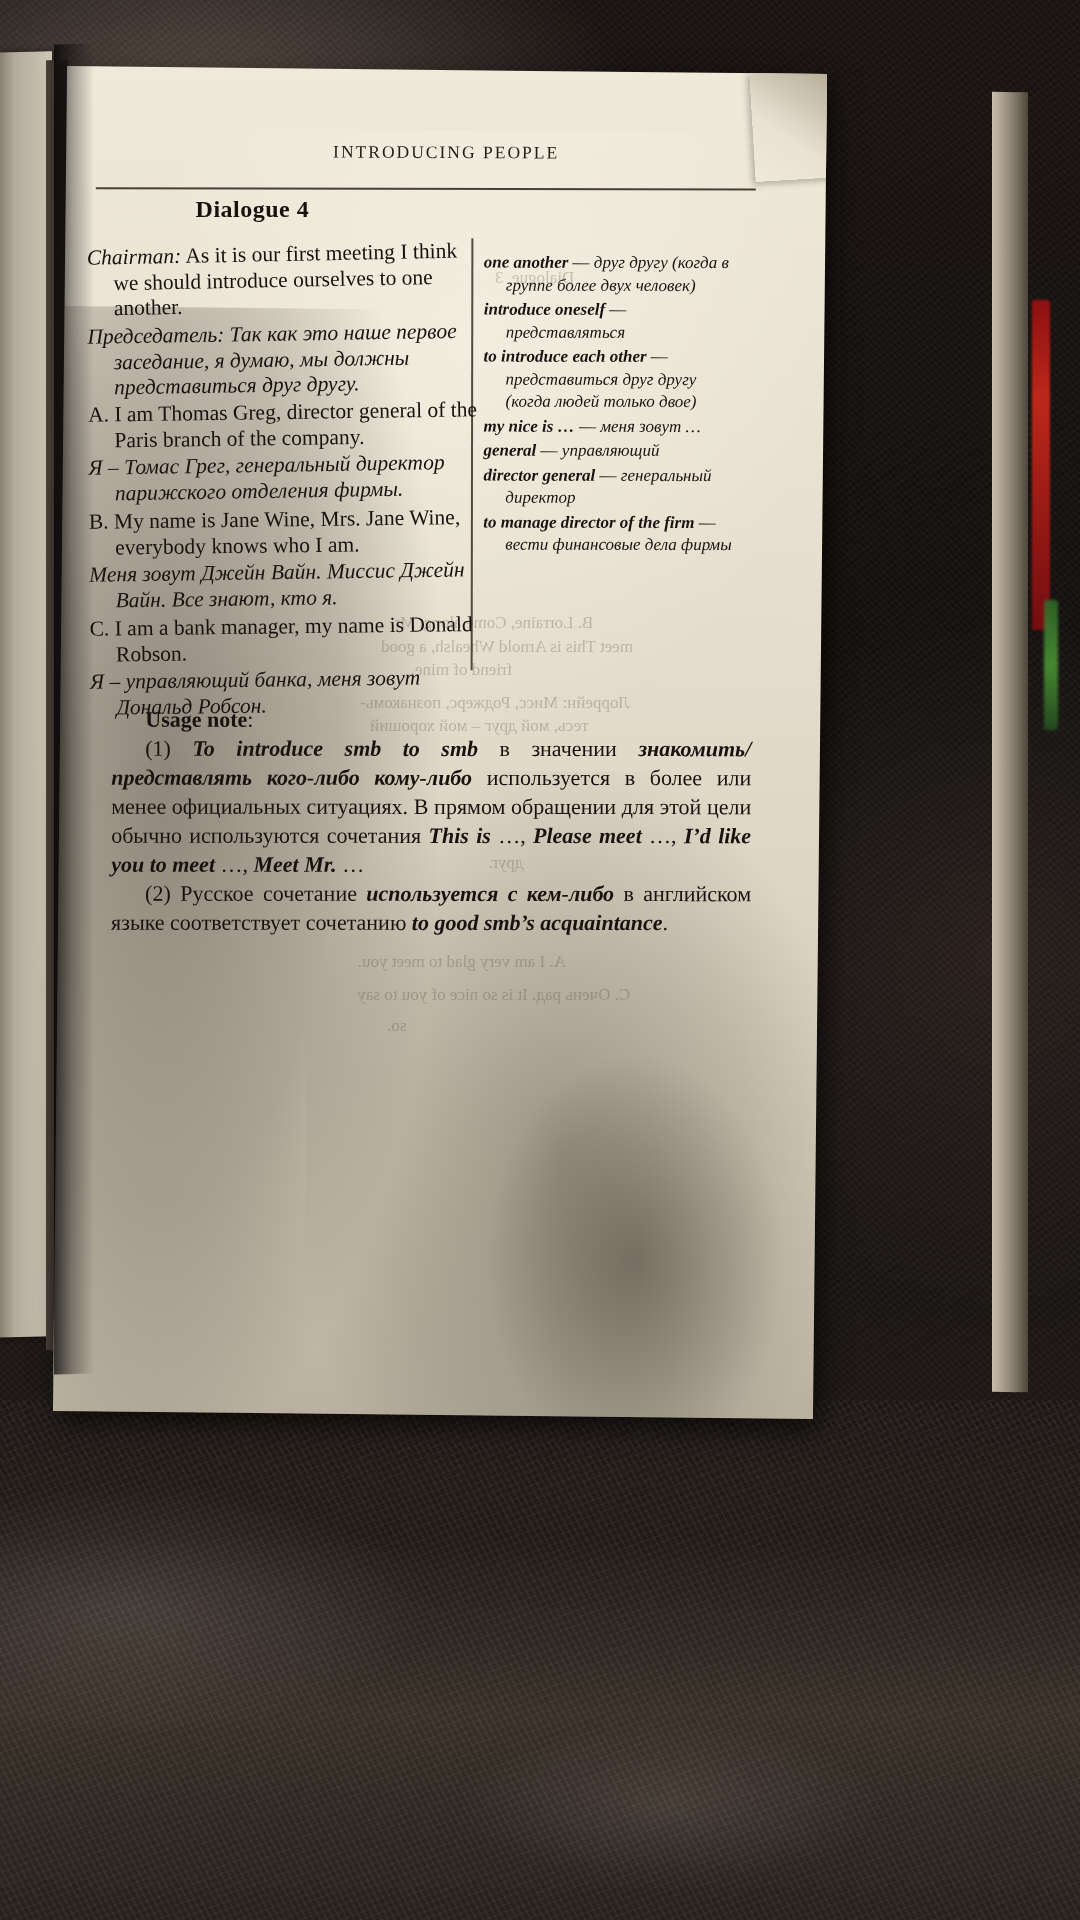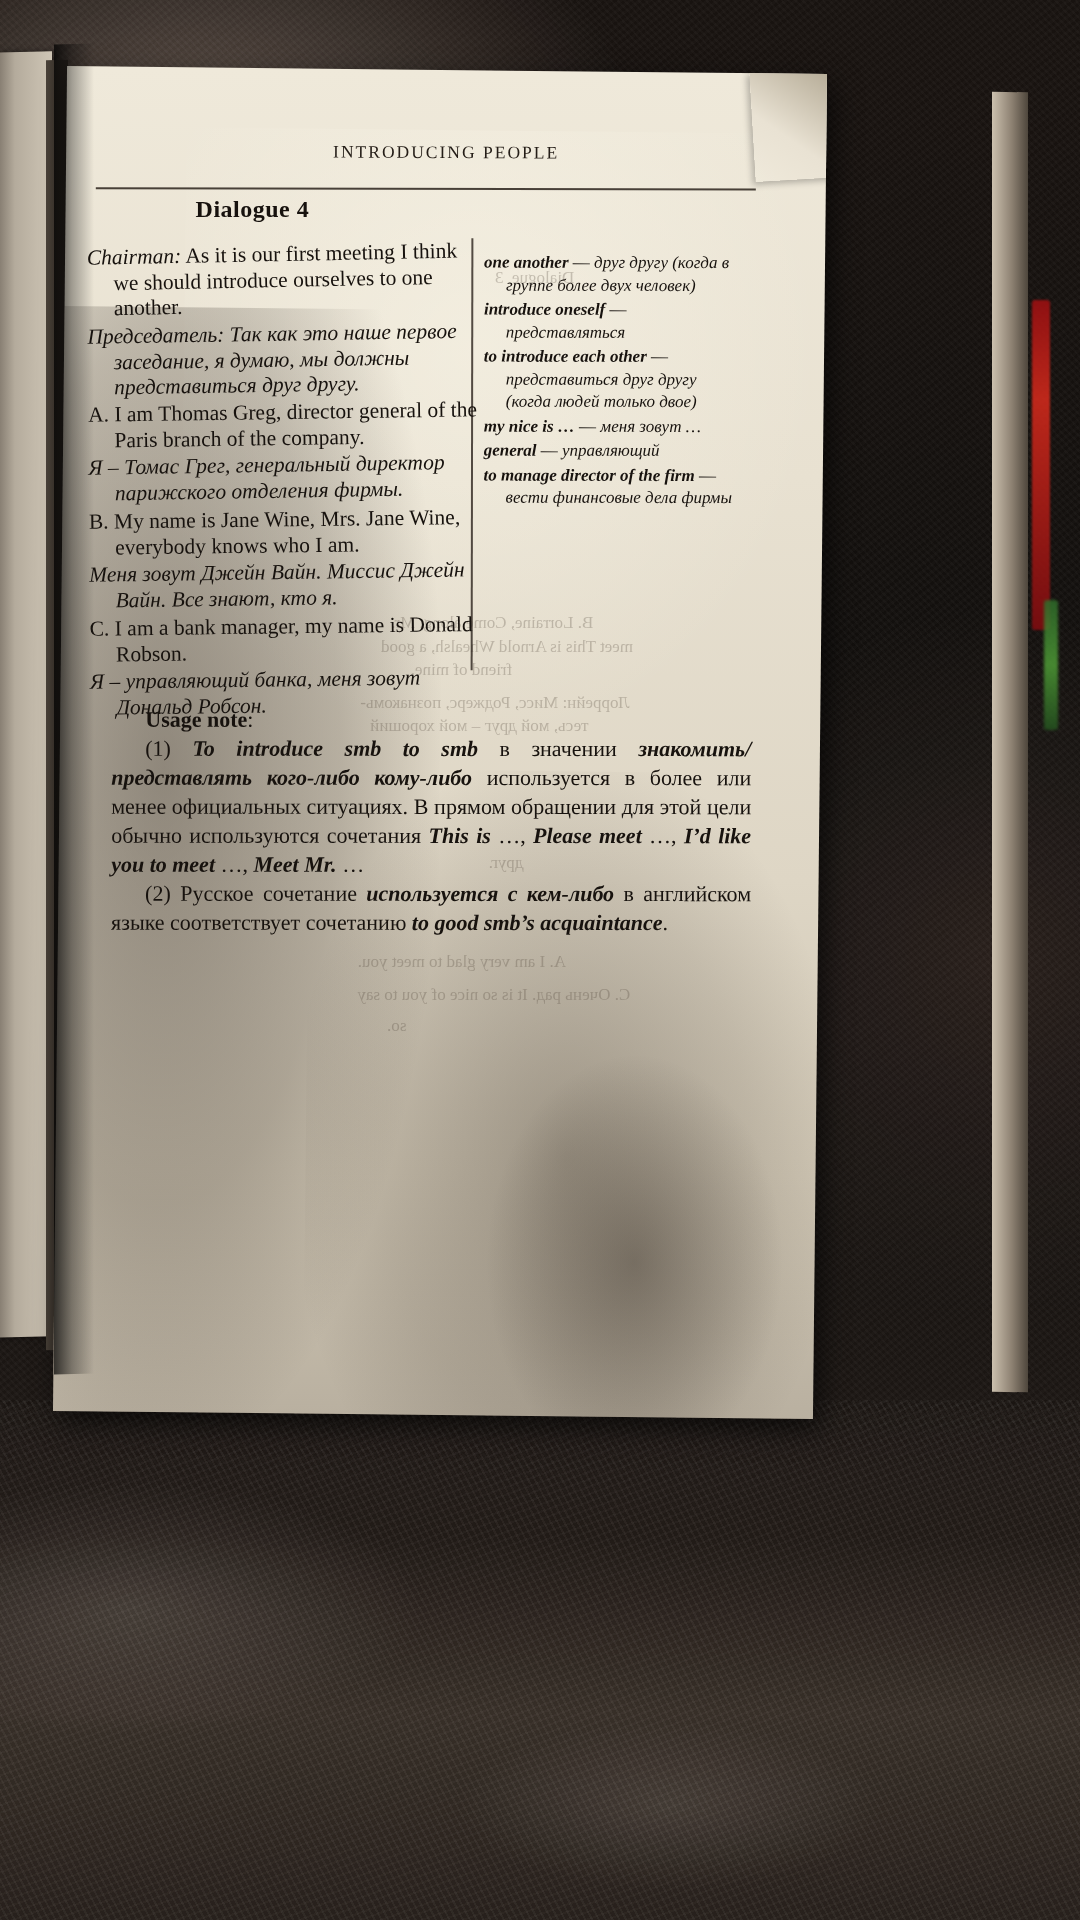--- a/index.html
+++ b/index.html
@@ -391,20 +391,25 @@
           <span>—</span>
           <span class="it">меня зовут …</span>
         </div>
 
         <div class="hang">
           <span class="bi">general</span>
           <span>—</span>
           <span class="it">управляющий</span>
         </div>
 
+        <div class="hang">
+          <span class="bi">director general</span>
+          <span>—</span>
+          <span class="it">генеральный директор</span>
+        </div>
 
         <div class="hang">
           <span class="bi">to manage director of the firm</span>
           <span>—</span>
           <span class="it">вести финансовые дела фирмы</span>
         </div>
 
       </div>
 
       <div class="usage">

